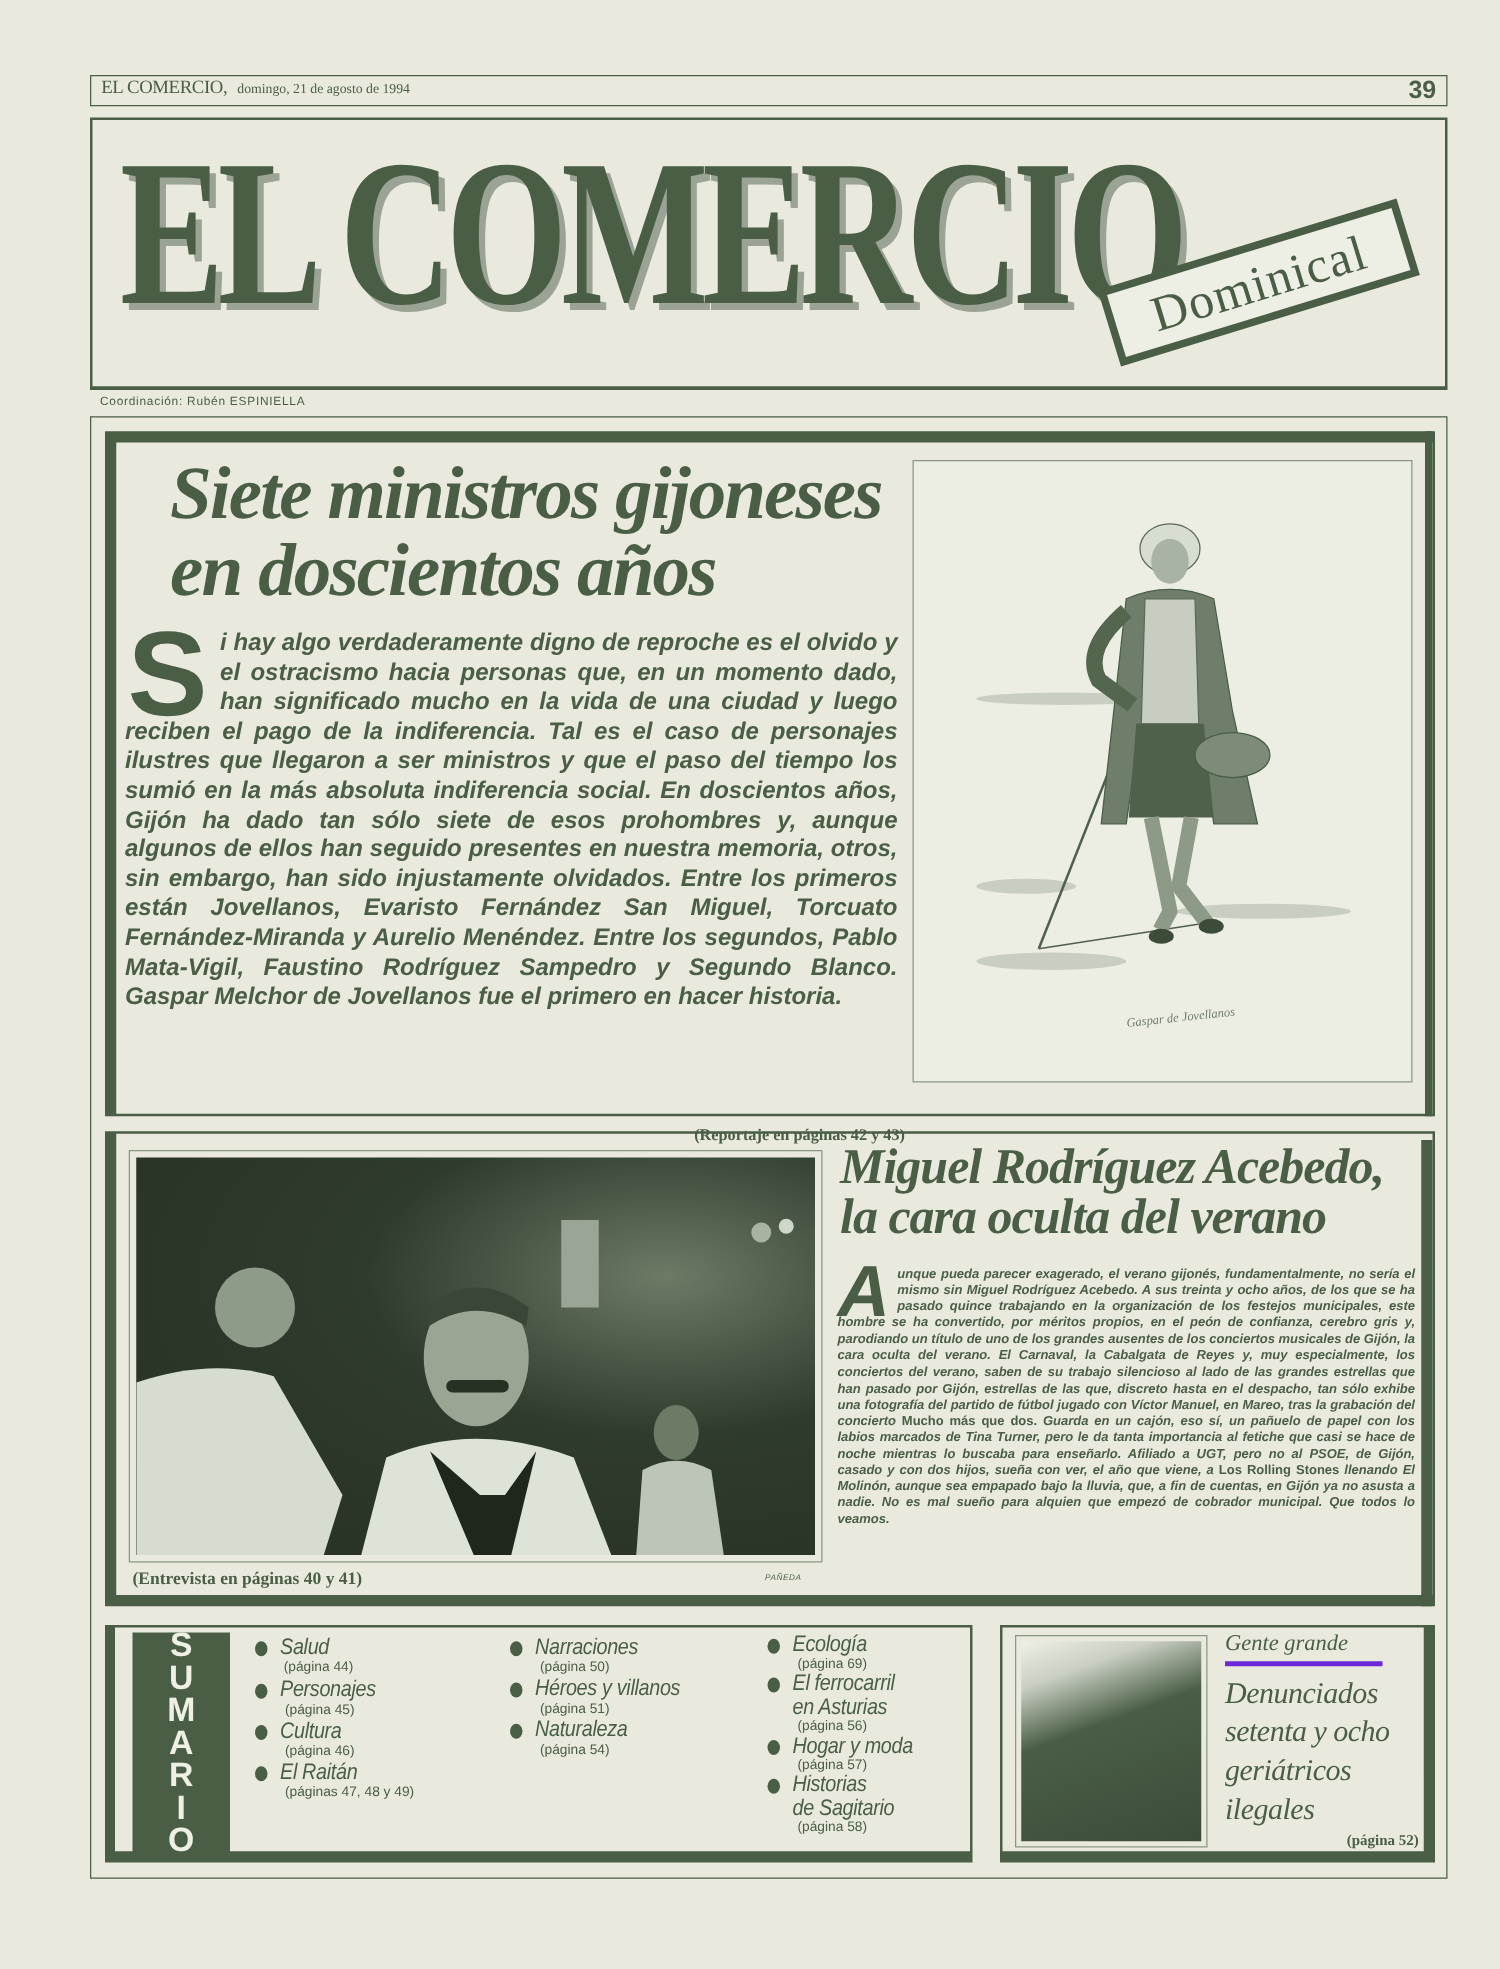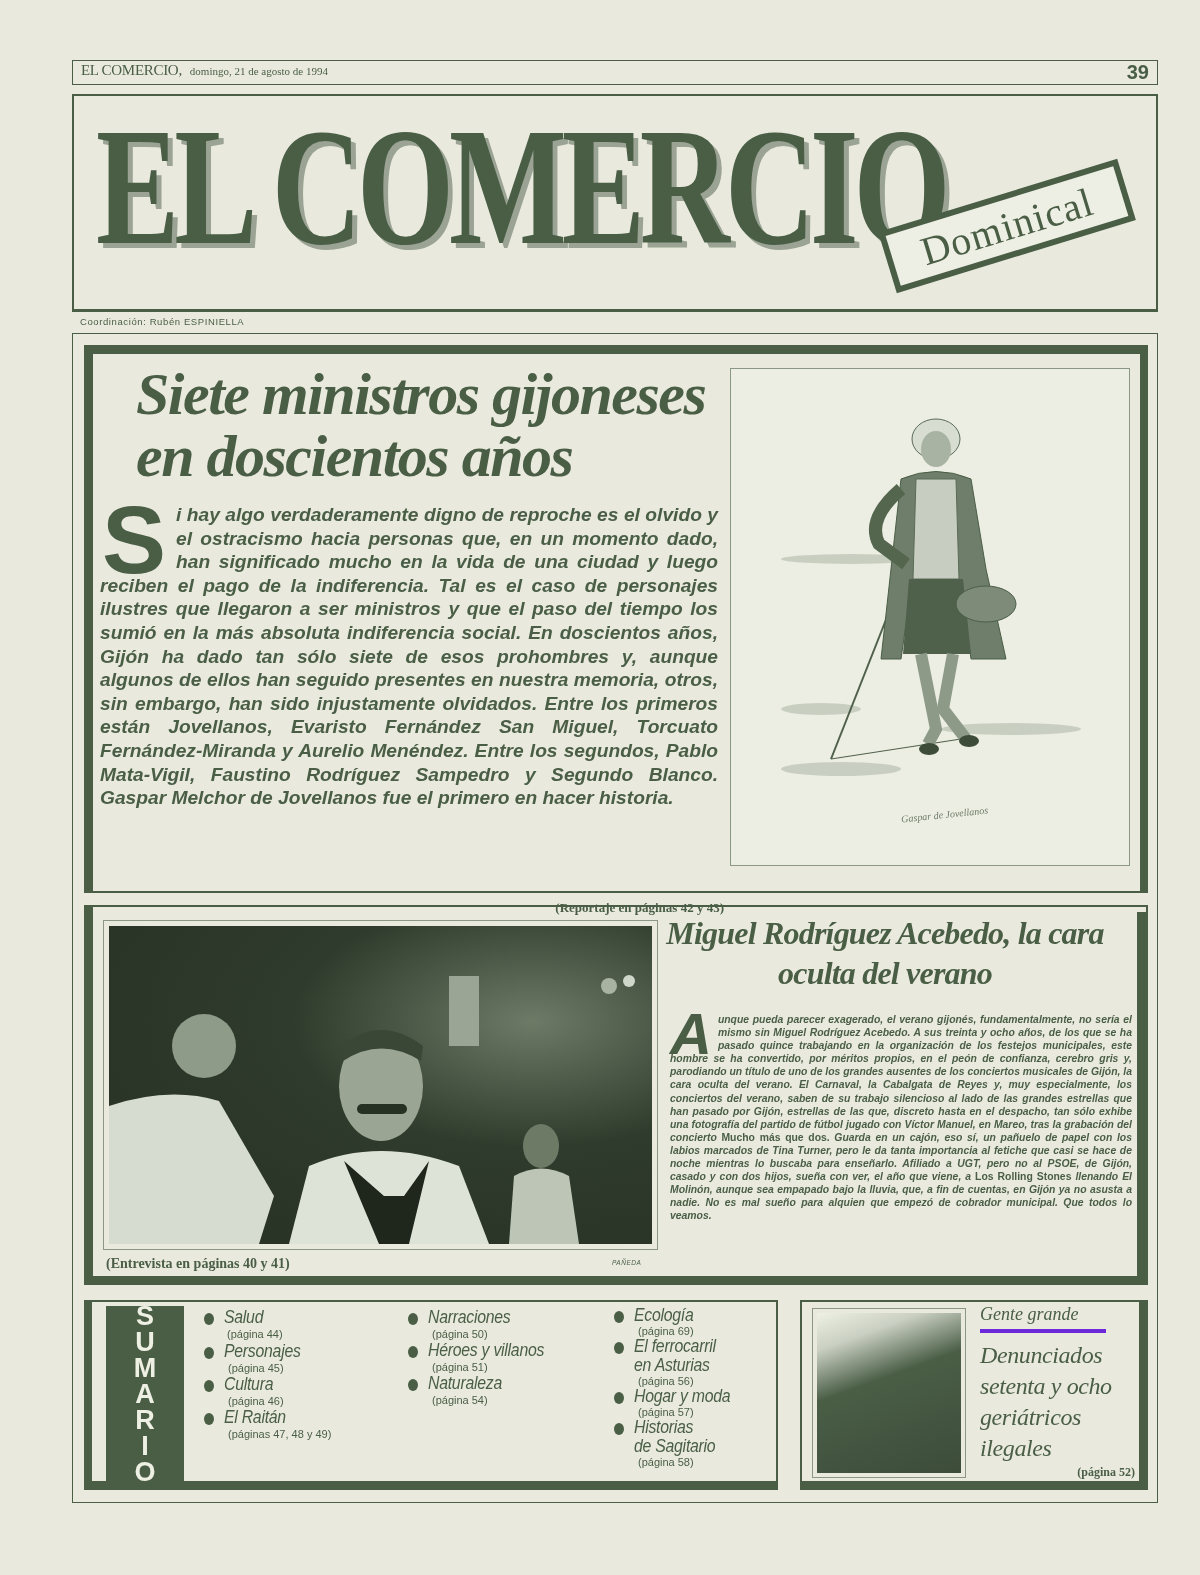--- a/index.html
+++ b/index.html
@@ -150,27 +150,26 @@
     position: relative; overflow: hidden;
   }
   .caption1 {
     left: 106px; top: 1256px;
     font-family: "Liberation Serif", serif; font-weight: bold; font-size: 14px;
   }
   .photo-credit {
     left: 612px; top: 1259px; font-size: 6.5px; font-style: italic; letter-spacing: 0.5px;
   }
   .headline2 {
-    left: 650px; top: 913px; width: 470px;
+    left: 672px; top: 913px; width: 470px;
     font-family: "Liberation Serif", serif;
     font-style: italic;
-    font-size: 32px;
+    font-size: 40px;
     line-height: 40px;
     letter-spacing: -0.8px;
-    text-align: center;
   }
   .lede2 {
     left: 670px; top: 1013px; width: 462px;
     font-style: italic; font-weight: bold;
     font-size: 10.4px; line-height: 13.1px;
     text-align: justify;
   }
   .dropcap2 {
     float: left;
     font-weight: bold; font-style: italic;

